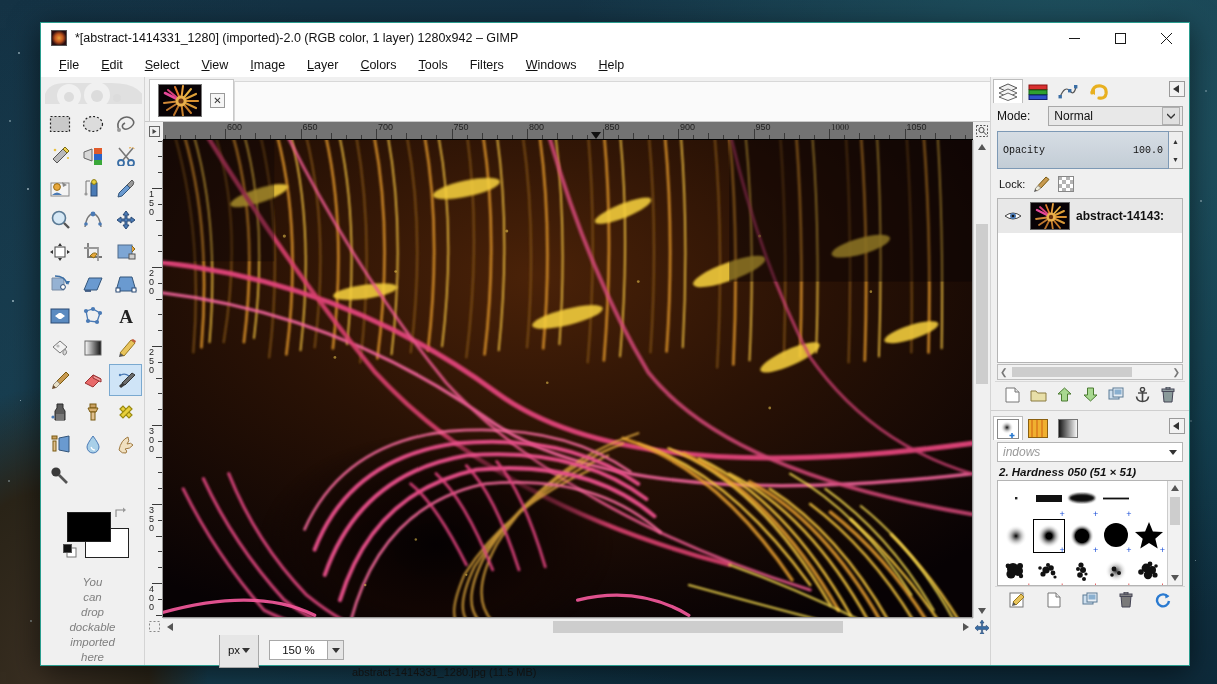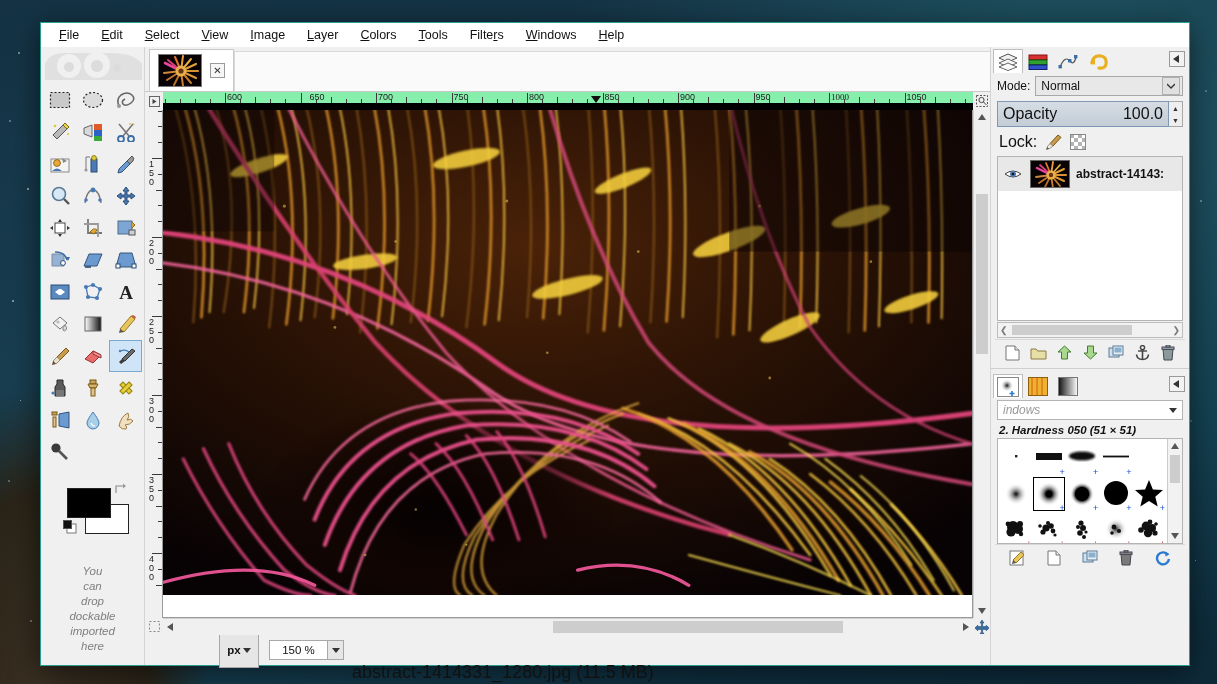--- a/index.html
+++ b/index.html
@@ -136,22 +136,22 @@
     flex: 1 1 auto; display: grid; min-height: 0;
     grid-template-columns: 18px 1fr 17px;
     grid-template-rows: 18px 1fr 17px;
     background: #f0f0f0;
     border-top: 1px solid #c9c9c9;
   }
   .corner-btn {
     background: #f0f0f0; display: flex; align-items: center; justify-content: center;
   }
   #hruler {
-    background: #86efac; position: relative; overflow: hidden;
-    border-bottom: 7px solid #000000;
+    background: #737373; position: relative; overflow: hidden;
+    border-bottom: 1px solid #000000;
     text-align: center;
   }
   #vruler {
     background: #f0f0f0; position: relative; overflow: hidden;
     border-right: 1px solid #9a9a9a;
   }
   .tick { position: absolute; background: #3a3a3a; }
   .hlabel { position: absolute; top: 1px; font-size: 9px; color: #222; line-height: 9px; }
   .vlabel {
     position: absolute; left: 2px; font-size: 9px; color: #222; width: 9px;
@@ -180,32 +180,32 @@
   .sb-thumb { position: absolute; background: #cdcdcd; }
 
   
   #statusbar {
     height: 30px; flex: 0 0 30px; display: flex; align-items: center; gap: 0;
     background: #f0f0f0; padding-left: 74px;
   }
   #unit-combo {
     height: 36px; min-width: 40px; background: #e6e6e6; border: 1px solid #a8a8a8;
     display: flex; align-items: center; justify-content: center; gap: 2px;
-    font-size: 11.5px; color: #111; padding: 0 4px; font-weight: bold;
+    font-size: 11.5px; color: #111; padding: 0 4px;
   }
   #zoom-entry {
     height: 20px; width: 58px; background: #ffffff; border: 1px solid #a8a8a8;
     border-right: none; display: flex; align-items: center; justify-content: center;
     font-size: 11.5px; color: #111; margin-left: 10px;
   }
   #zoom-arrow {
     height: 20px; width: 17px; background: #e6e6e6; border: 1px solid #a8a8a8;
     display: flex; align-items: center; justify-content: center;
   }
-  #status-text { font-size: 18px; color: #111; margin-left: 8px; white-space: nowrap; margin-top: 44px; }
+  #status-text { font-size: 11px; color: #111; margin-left: 8px; white-space: nowrap; margin-top: 44px; }
 
   
   #dock {
     width: 198px; flex: 0 0 198px; background: #f0f0f0;
     display: flex; flex-direction: column;
   }
   .dock-tabs {
     height: 26px; flex: 0 0 26px; display: flex; align-items: flex-end;
     position: relative; padding-left: 2px;
   }
@@ -215,50 +215,50 @@
   }
   .dtab.active { background: #ffffff; border-color: #bdbdbd; }
   .dock-menu-btn {
     position: absolute; right: 4px; top: 4px; width: 16px; height: 16px;
     border: 1px solid #9a9a9a; background: #f2f2f2;
     display: flex; align-items: center; justify-content: center;
   }
 
   .dock-panel { background: #f0f0f0; padding: 0 4px; }
 
-  .row-mode { display: flex; align-items: center; gap: 5px; padding: 3px 2px 2px 2px; }
+  .row-mode { display: flex; align-items: center; gap: 18px; padding: 3px 2px 2px 2px; }
   .row-mode .lbl { font-size: 12px; color: #111; }
   #mode-combo {
     flex: 1 1 auto; height: 20px; background: #e8e8e8; border: 1px solid #a8a8a8;
     display: flex; align-items: center; justify-content: space-between;
     padding: 0 2px 0 5px; font-size: 12px; color: #111;
   }
   #mode-combo .arrow {
     width: 18px; height: 18px; display: flex; align-items: center; justify-content: center;
     background: #e0e0e0; border: 1px solid #b0b0b0;
   }
 
   .slider-row { display: flex; align-items: stretch; margin: 3px 2px; }
   .slider {
-    flex: 1 1 auto; height: 26px; border: 1px solid #7d99b5; position: relative;
+    flex: 1 1 auto; height: 38px; border: 1px solid #7d99b5; position: relative;
     background: linear-gradient(#d6dde4, #c3cdd6);
     display: flex; align-items: center; justify-content: space-between;
-    padding: 0 5px; font-size: 16px; color: #111;
+    padding: 0 5px; font-size: 10px; color: #111; font-family: Liberation Mono, monospace;
   }
   .spin-btns {
     width: 14px; border: 1px solid #a8a8a8; border-left: none; background: #eee;
     display: flex; flex-direction: column;
   }
   .spin-btns span {
     flex: 1; display: flex; align-items: center; justify-content: center;
     font-size: 7px; color: #333; line-height: 1;
   }
 
   .lock-row { display: flex; align-items: center; gap: 7px; padding: 3px 4px; }
-  .lock-row .lbl { font-size: 16px; color: #111; }
+  .lock-row .lbl { font-size: 11px; color: #111; }
   .lock-btn { width: 18px; height: 18px; display: flex; align-items: center; justify-content: center; }
 
   #layer-list {
     margin: 2px 2px 0 2px; background: #ffffff; border: 1px solid #b4b4b4;
     height: 165px; overflow: hidden;
   }
   .layer-row {
     display: flex; align-items: center; height: 34px; gap: 6px;
     background: #e8e8e8; padding: 0 4px;
   }
@@ -343,20 +343,42 @@
     <div class="star" style="left: 70px; top: 660px; width: 2px; height: 2px; opacity: 0.35;"></div>
     <div class="star" style="left: 12px; top: 300px; width: 2px; height: 2px; opacity: 0.71;"></div>
     <div class="star" style="left: 20px; top: 400px; width: 1.4px; height: 1.4px; opacity: 0.78;"></div>
     <div class="star" style="left: 8px; top: 480px; width: 2px; height: 2px; opacity: 0.42;"></div>
     <div class="star" style="left: 1205px; top: 90px; width: 2px; height: 2px; opacity: 0.42;"></div>
     <div class="star" style="left: 1060px; top: 28px; width: 1.4px; height: 1.4px; opacity: 0.56;"></div>
   </div>
 
 <div id="gimp">
 
+  <div id="titlebar">
+    <div id="app-thumb"></div>
+    <div id="title-text">*[abstract-1414331_1280] (imported)-2.0 (RGB color, 1 layer) 1280x942 – GIMP</div>
+    <div id="wincontrols">
+      <div class="wc">
+        <svg width="11" height="11" viewBox="0 0 11 11">
+            <line x1="0" y1="5.5" x2="11" y2="5.5" stroke="#1a1a1a" stroke-width="1"></line>
+          </svg>
+      </div>
+      <div class="wc">
+        <svg width="11" height="11" viewBox="0 0 11 11">
+            <rect x="0.5" y="0.5" width="10" height="10" fill="none" stroke="#1a1a1a" stroke-width="1"></rect>
+          </svg>
+      </div>
+      <div class="wc" id="wc-close">
+        <svg width="11" height="11" viewBox="0 0 11 11">
+            <line x1="0" y1="0" x2="11" y2="11" stroke="currentColor" stroke-width="1"></line>
+            <line x1="11" y1="0" x2="0" y2="11" stroke="currentColor" stroke-width="1"></line>
+          </svg>
+      </div>
+    </div>
+  </div>
 
   <div id="menubar">
     <div class="menu-item"><u>F</u><span>ile</span></div>
     <div class="menu-item"><u>E</u><span>dit</span></div>
     <div class="menu-item"><u>S</u><span>elect</span></div>
     <div class="menu-item"><u>V</u><span>iew</span></div>
     <div class="menu-item"><u>I</u><span>mage</span></div>
     <div class="menu-item"><u>L</u><span>ayer</span></div>
     <div class="menu-item"><u>C</u><span>olors</span></div>
     <div class="menu-item"><u>T</u><span>ools</span></div>
@@ -698,21 +720,21 @@
         </div>
 
         <div id="hruler">
             <div class="tick" style="left: 62px; bottom: 0px; width: 1px; height: 10px;"></div>
             <div class="hlabel" style="left: 64px;">600</div>
             <div class="tick" style="left: 77.1px; bottom: 0px; width: 1px; height: 4px;"></div>
             <div class="tick" style="left: 92.2px; bottom: 0px; width: 1px; height: 6px;"></div>
             <div class="tick" style="left: 107.3px; bottom: 0px; width: 1px; height: 4px;"></div>
             <div class="tick" style="left: 122.4px; bottom: 0px; width: 1px; height: 4px;"></div>
             <div class="tick" style="left: 137.5px; bottom: 0px; width: 1px; height: 10px;"></div>
-            <div class="hlabel" style="left: 139.5px; margin-left: 7px;">650</div>
+            <div class="hlabel" style="left: 139.5px;">650</div>
             <div class="tick" style="left: 152.6px; bottom: 0px; width: 1px; height: 4px;"></div>
             <div class="tick" style="left: 167.7px; bottom: 0px; width: 1px; height: 6px;"></div>
             <div class="tick" style="left: 182.8px; bottom: 0px; width: 1px; height: 4px;"></div>
             <div class="tick" style="left: 197.9px; bottom: 0px; width: 1px; height: 4px;"></div>
             <div class="tick" style="left: 213px; bottom: 0px; width: 1px; height: 10px;"></div>
             <div class="hlabel" style="left: 215px;">700</div>
             <div class="tick" style="left: 228.1px; bottom: 0px; width: 1px; height: 4px;"></div>
             <div class="tick" style="left: 243.2px; bottom: 0px; width: 1px; height: 6px;"></div>
             <div class="tick" style="left: 258.3px; bottom: 0px; width: 1px; height: 4px;"></div>
             <div class="tick" style="left: 273.4px; bottom: 0px; width: 1px; height: 4px;"></div>

